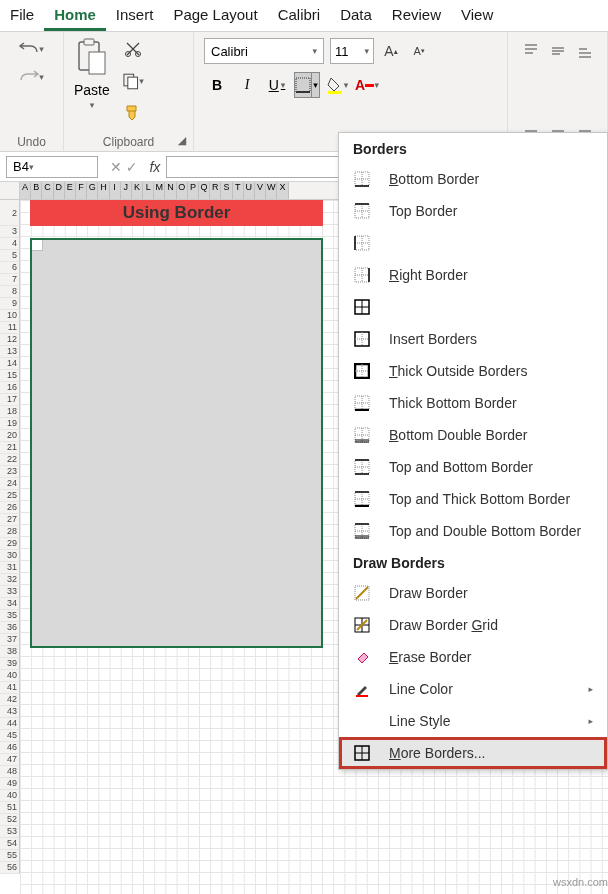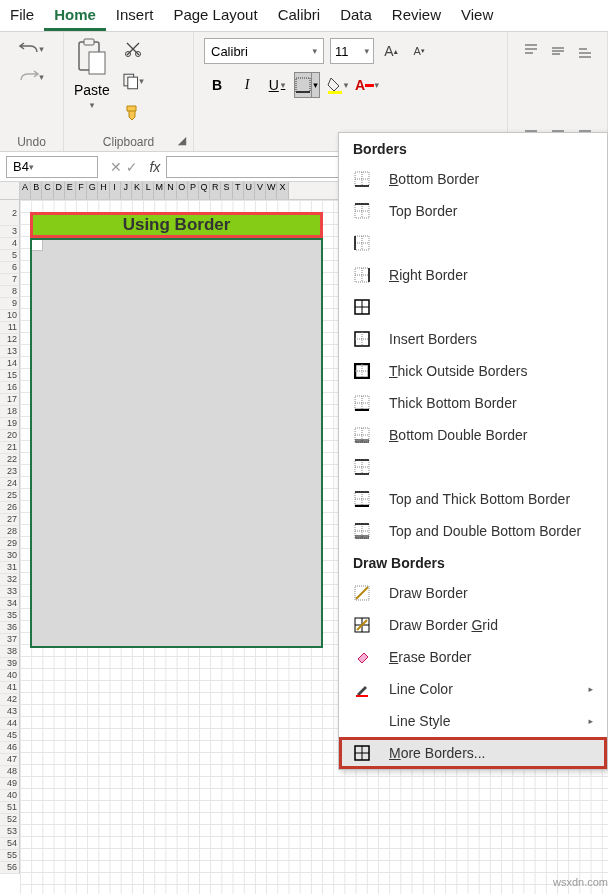--- a/index.html
+++ b/index.html
@@ -37,21 +37,21 @@
 .fx-buttons { display: flex; gap: 4px; padding: 0 6px; color: #999; }
 .fx { font-style: italic; color: #444; padding: 0 6px; }
 .formula-input { flex: 1; border: 1px solid #ababab; height: 22px; margin-right: 6px; background: #fff; }
 
 
 .grid-area { position: relative; background: #fff; }
 .col-headers { display: flex; height: 18px; background: #f3f2f1; border-bottom: 1px solid #ccc; }
 .selall { width: 20px; background: #f3f2f1; border-right: 1px solid #ccc; }
 .colh { width: 11.2px; background: #d6d6d6; border-right: 1px solid #bfbfbf; font-size: 9px; text-align: center; color: #000; }
 .grid-cells { position: absolute; left: 20px; top: 18px; right: 0; bottom: 0; }
-.title-cell { position: absolute; left: 10px; top: 12px; width: 293px; height: 26px; background: #84cc16; border: 3px solid #ef4444; display: flex; align-items: center; justify-content: center; font-weight: bold; font-size: 17px; color: #333; }
+.title-cell { position: absolute; left: 10px; top: 0px; width: 293px; height: 26px; background: #ef4444; border: 3px solid #ef4444; display: flex; align-items: center; justify-content: center; font-weight: bold; font-size: 17px; color: #333; }
 .sel-range { position: absolute; left: 10px; top: 38px; width: 293px; height: 410px; background: #d9d9d9; border: 2px solid #217346; }
 .sel-range .anchor { position: absolute; left: 0; top: 0; width: 11px; height: 11px; background: #fff; border-right: 1px solid #bfbfbf; border-bottom: 1px solid #bfbfbf; }
 .grid-bg { position: absolute; inset: 0; background-image: linear-gradient(to right,#e5e5e5 1px,transparent 1px),linear-gradient(to bottom,#e5e5e5 1px,transparent 1px); background-size: 11.2px 12px; }
 .rownums { position: absolute; left: 0; top: 18px; width: 20px; }
 .rowline { height: 12px; border-bottom: 1px solid #e5e5e5; font-size: 9px; text-align: right; padding-right: 2px; color: #444; background: #f3f2f1; border-right: 1px solid #ccc; }
 .rowline.r2 { height: 26px; line-height: 26px; }
 
 
 .menu { position: absolute; left: 338px; top: 132px; width: 270px; background: #fff; border: 1px solid #c6c6c6; box-shadow: 2px 2px 6px rgba(0,0,0,.2); z-index: 10; }
 .menu-header { font-weight: bold; padding: 8px 14px 6px 14px; font-size: 14px; color: #222; }
@@ -440,20 +440,21 @@
       <div class="menu-item">
         <span class="mi-icon">
           <svg width="16" height="16" viewBox="0 0 16 16">
             <rect x="1" y="1" width="14" height="14" stroke="#888" stroke-dasharray="1 1" fill="none"></rect>
             <line x1="8" y1="1" x2="8" y2="15" stroke="#888" stroke-dasharray="1 1" fill="none"></line>
             <line x1="1" y1="8" x2="15" y2="8" stroke="#888" stroke-dasharray="1 1" fill="none"></line>
             <line x1="1" y1="1" x2="15" y2="1" stroke="#000" stroke-width="1.5"></line>
             <line x1="1" y1="15" x2="15" y2="15" stroke="#000" stroke-width="1.5"></line>
           </svg>
         </span>
+        <span class="mi-label">Top and Bottom Border</span>
       </div>
       <div class="menu-item">
         <span class="mi-icon">
           <svg width="16" height="16" viewBox="0 0 16 16">
             <rect x="1" y="1" width="14" height="14" stroke="#888" stroke-dasharray="1 1" fill="none"></rect>
             <line x1="8" y1="1" x2="8" y2="15" stroke="#888" stroke-dasharray="1 1" fill="none"></line>
             <line x1="1" y1="8" x2="15" y2="8" stroke="#888" stroke-dasharray="1 1" fill="none"></line>
             <line x1="1" y1="1" x2="15" y2="1" stroke="#000" stroke-width="1.5"></line>
             <line x1="1" y1="15" x2="15" y2="15" stroke="#000" stroke-width="2.5"></line>
           </svg>

